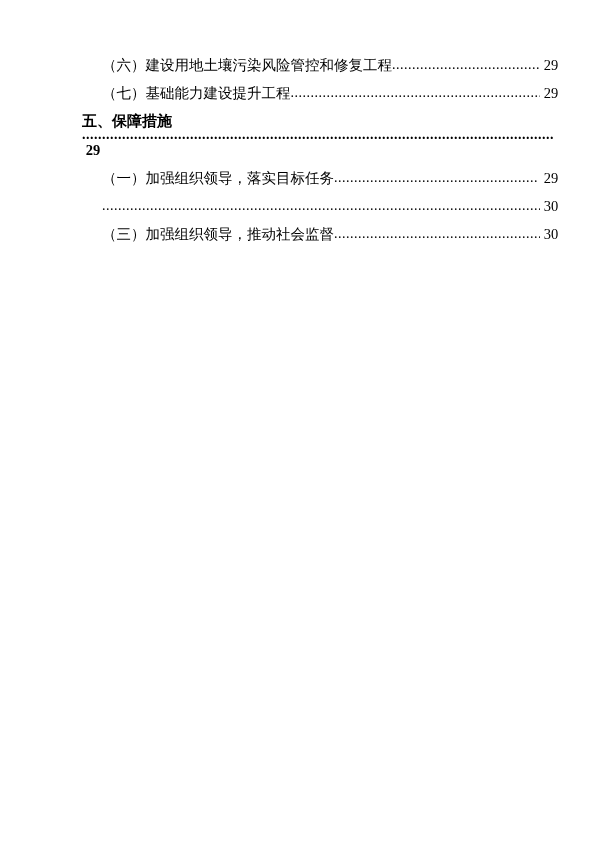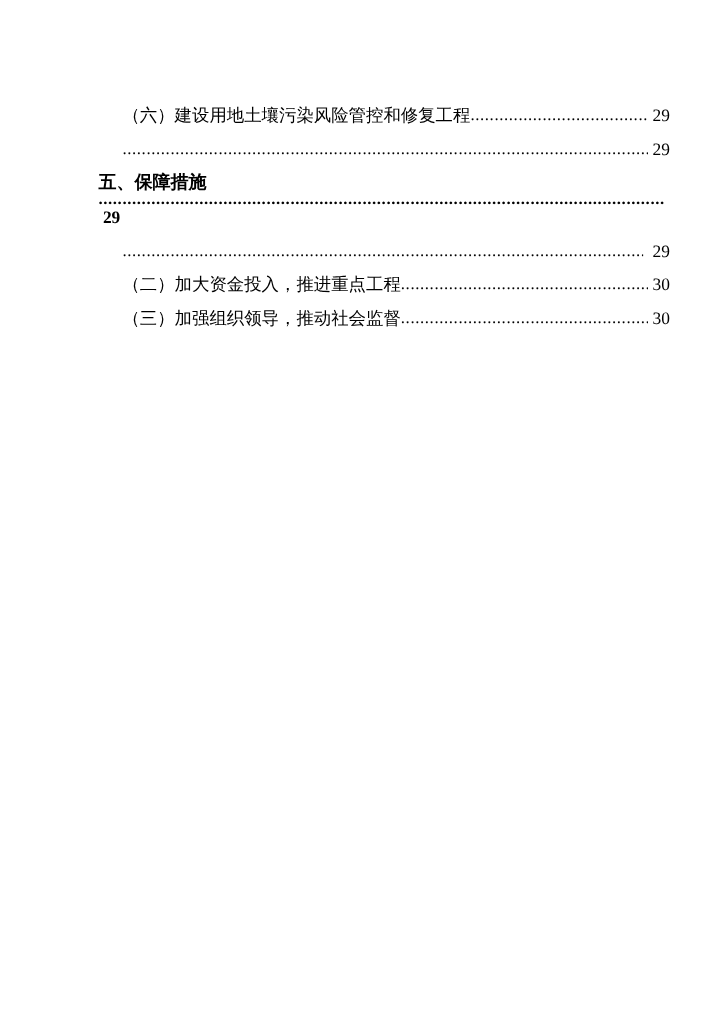--- a/index.html
+++ b/index.html
@@ -12,21 +12,21 @@
     background: #ffffff;
     font-family: "Liberation Serif", "DejaVu Serif", serif;
     color: #000000;
     overflow: hidden;
   }
   .page {
     position: relative;
     width: 600px;
     height: 800px;
     box-sizing: border-box;
-    padding: 90px 70px 0 70px;
+    padding: 58px 70px 0 70px;
   }
   .toc {
     width: 100%;
   }
   .toc-entry {
     display: flex;
     align-items: baseline;
     width: 100%;
     font-size: 14.5px;
     line-height: 1.0;
@@ -81,35 +81,36 @@
 
 <div class="page">
   <div class="toc" id="toc-root">
       <div class="toc-entry level-2">
         <span class="entry-text">（六）建设用地土壤污染风险管控和修复工程</span>
         <span class="dots"></span>
         <span class="gap-space"></span>
         <span class="page-num">29</span>
       </div>
       <div class="toc-entry level-2">
+        <span class="entry-text">（七）基础能力建设提升工程</span>
         <span class="dots"></span>
         <span class="page-num">29</span>
       </div>
       <div class="toc-entry level-1">
         <span class="entry-text">五、保障措施</span>
         <span class="dots"></span>
         <span class="page-num">29</span>
       </div>
       <div class="toc-entry level-2">
+        <span class="entry-text">（一）加强组织领导，落实目标任务</span>
         <span class="dots"></span>
         <span class="gap-space"></span>
         <span class="page-num">29</span>
       </div>
       <div class="toc-entry level-2">
-        <span class="entry-text">（二）加大资金投入，推进重点工程</span>
         <span class="dots"></span>
         <span class="page-num">30</span>
       </div>
       <div class="toc-entry level-2">
         <span class="entry-text">（三）加强组织领导，推动社会监督</span>
         <span class="dots"></span>
         <span class="page-num">30</span>
       </div>
     </div>
 </div>

